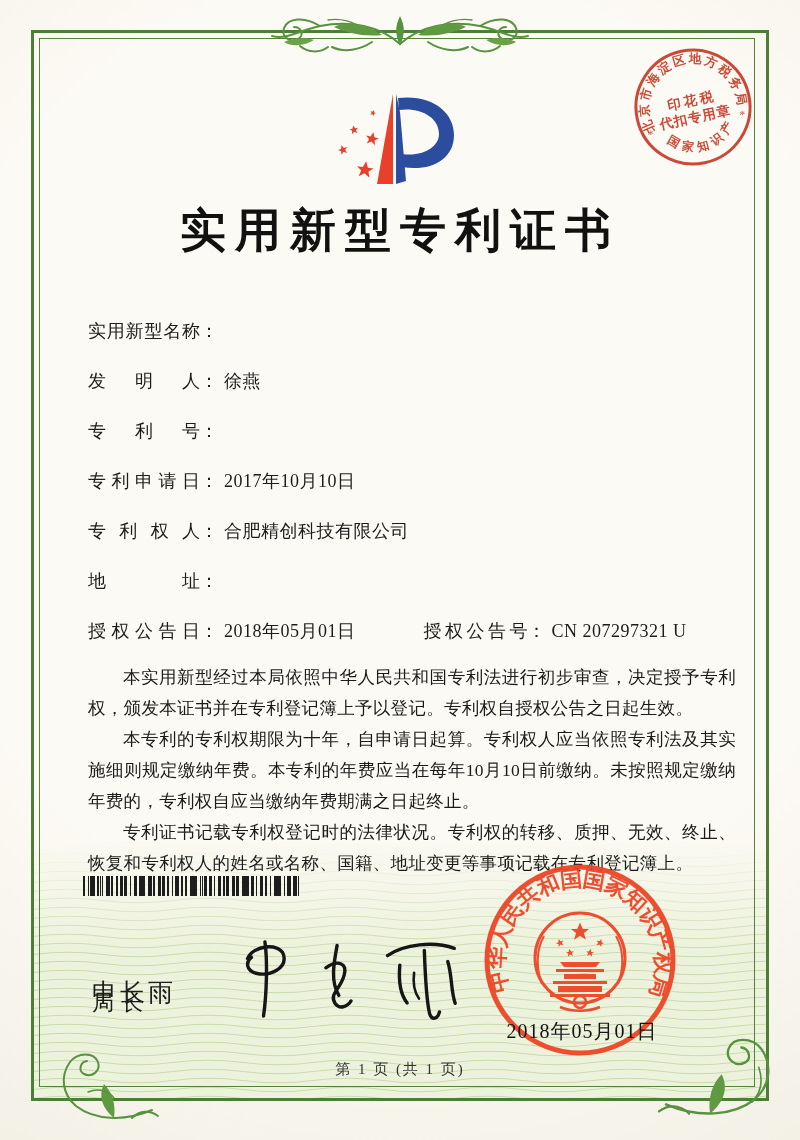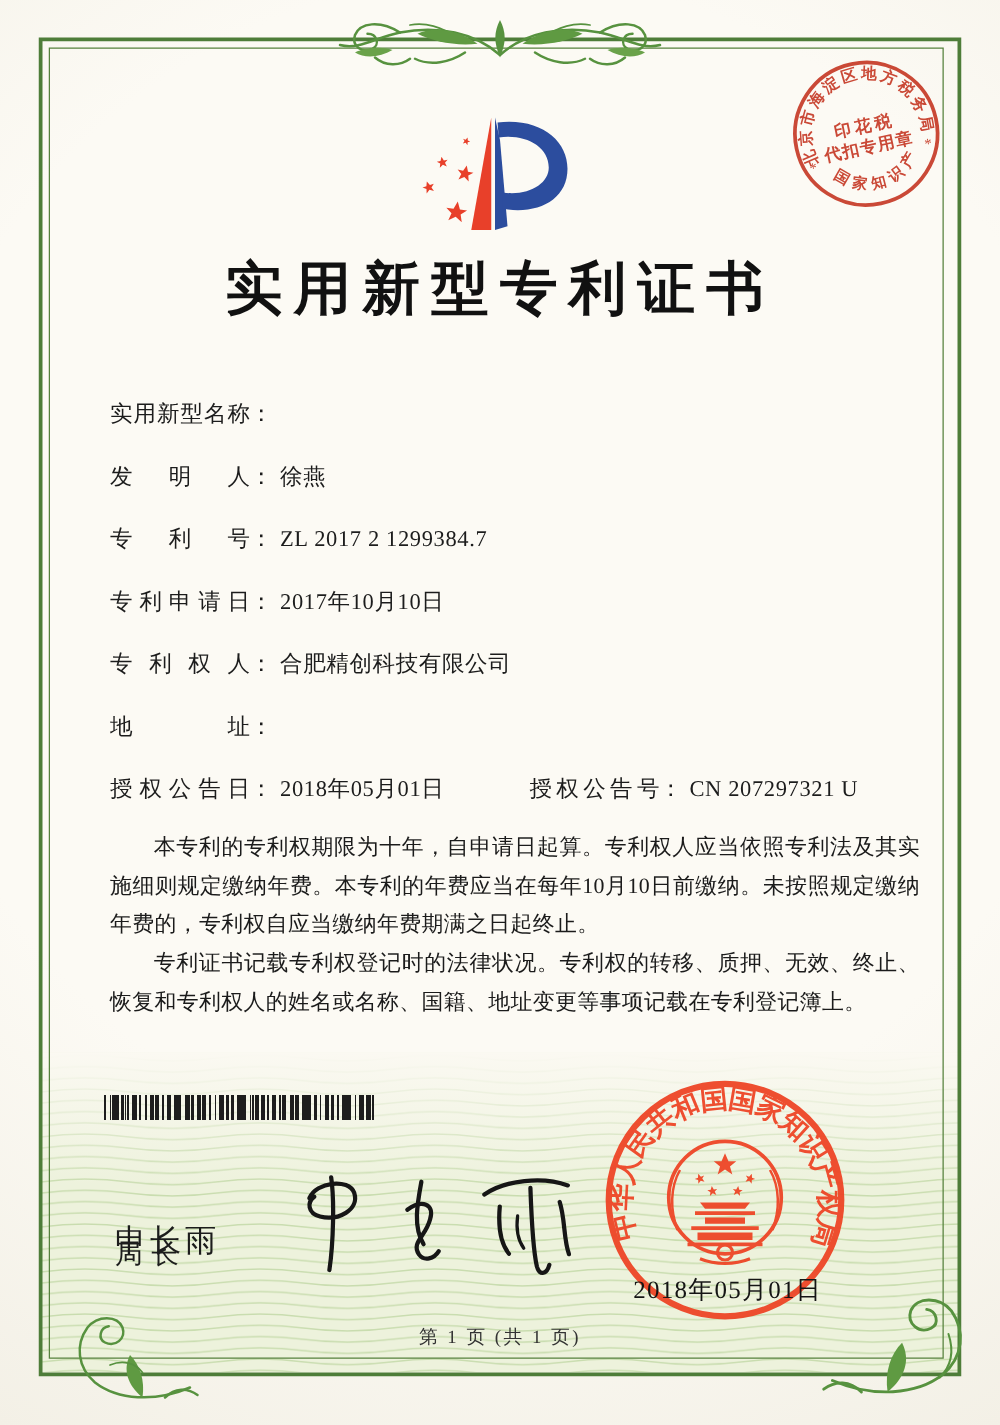--- a/index.html
+++ b/index.html
@@ -158,21 +158,20 @@
         <span class="fcolon">：</span>
     </div>
     <div class="frow">
       <span class="flabel">发明人</span>
         <span class="fcolon">：</span>
       <span class="fvalue">徐燕</span>
     </div>
     <div class="frow">
       <span class="flabel">专利号</span>
         <span class="fcolon">：</span>
-      <span class="fvalue">ZL 2017 2 1299384.7</span>
     </div>
     <div class="frow">
       <span class="flabel">专利申请日</span>
         <span class="fcolon">：</span>
       <span class="fvalue">2017年10月10日</span>
     </div>
     <div class="frow">
       <span class="flabel">专利权人</span>
         <span class="fcolon">：</span>
       <span class="fvalue">合肥精创科技有限公司</span>
@@ -187,20 +186,21 @@
       <span class="fvalue">2018年05月01日</span>
       <span class="pair2">
         <span class="flabel">授权公告号</span>
           <span class="fcolon">：</span>
         <span class="fvalue">CN 207297321 U</span>
       </span>
     </div>
   </div>
 
   <div class="paras">
+    <p>本实用新型经过本局依照中华人民共和国专利法进行初步审查，决定授予专利权，颁发本证书并在专利登记簿上予以登记。专利权自授权公告之日起生效。</p>
     <p>本专利的专利权期限为十年，自申请日起算。专利权人应当依照专利法及其实施细则规定缴纳年费。本专利的年费应当在每年10月10日前缴纳。未按照规定缴纳年费的，专利权自应当缴纳年费期满之日起终止。</p>
     <p>专利证书记载专利权登记时的法律状况。专利权的转移、质押、无效、终止、恢复和专利权人的姓名或名称、国籍、地址变更等事项记载在专利登记簿上。</p>
   </div>
 
   <div class="barcode"></div>
 
   <div class="director-title">局长</div>
   <div class="director-name">申长雨</div>
 
   <svg class="signature" width="262" height="112" viewBox="0 0 262 112">

